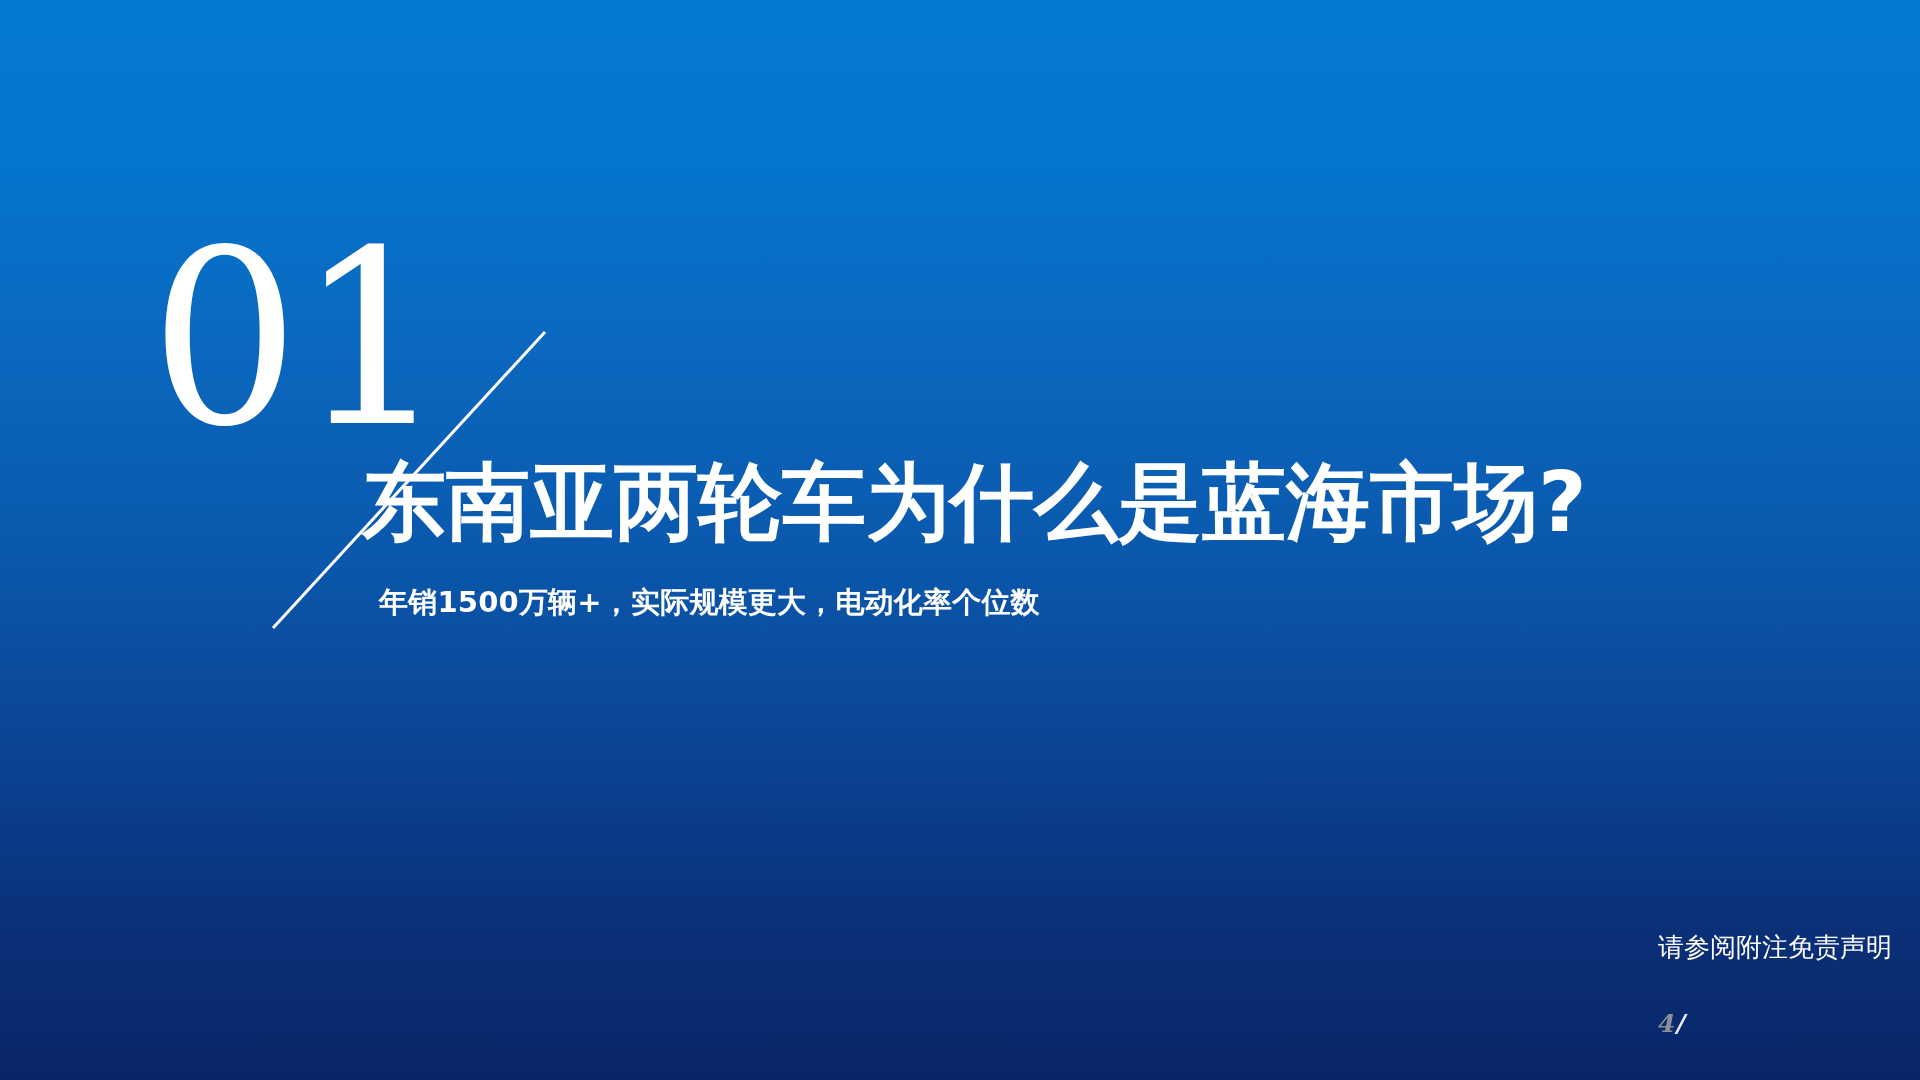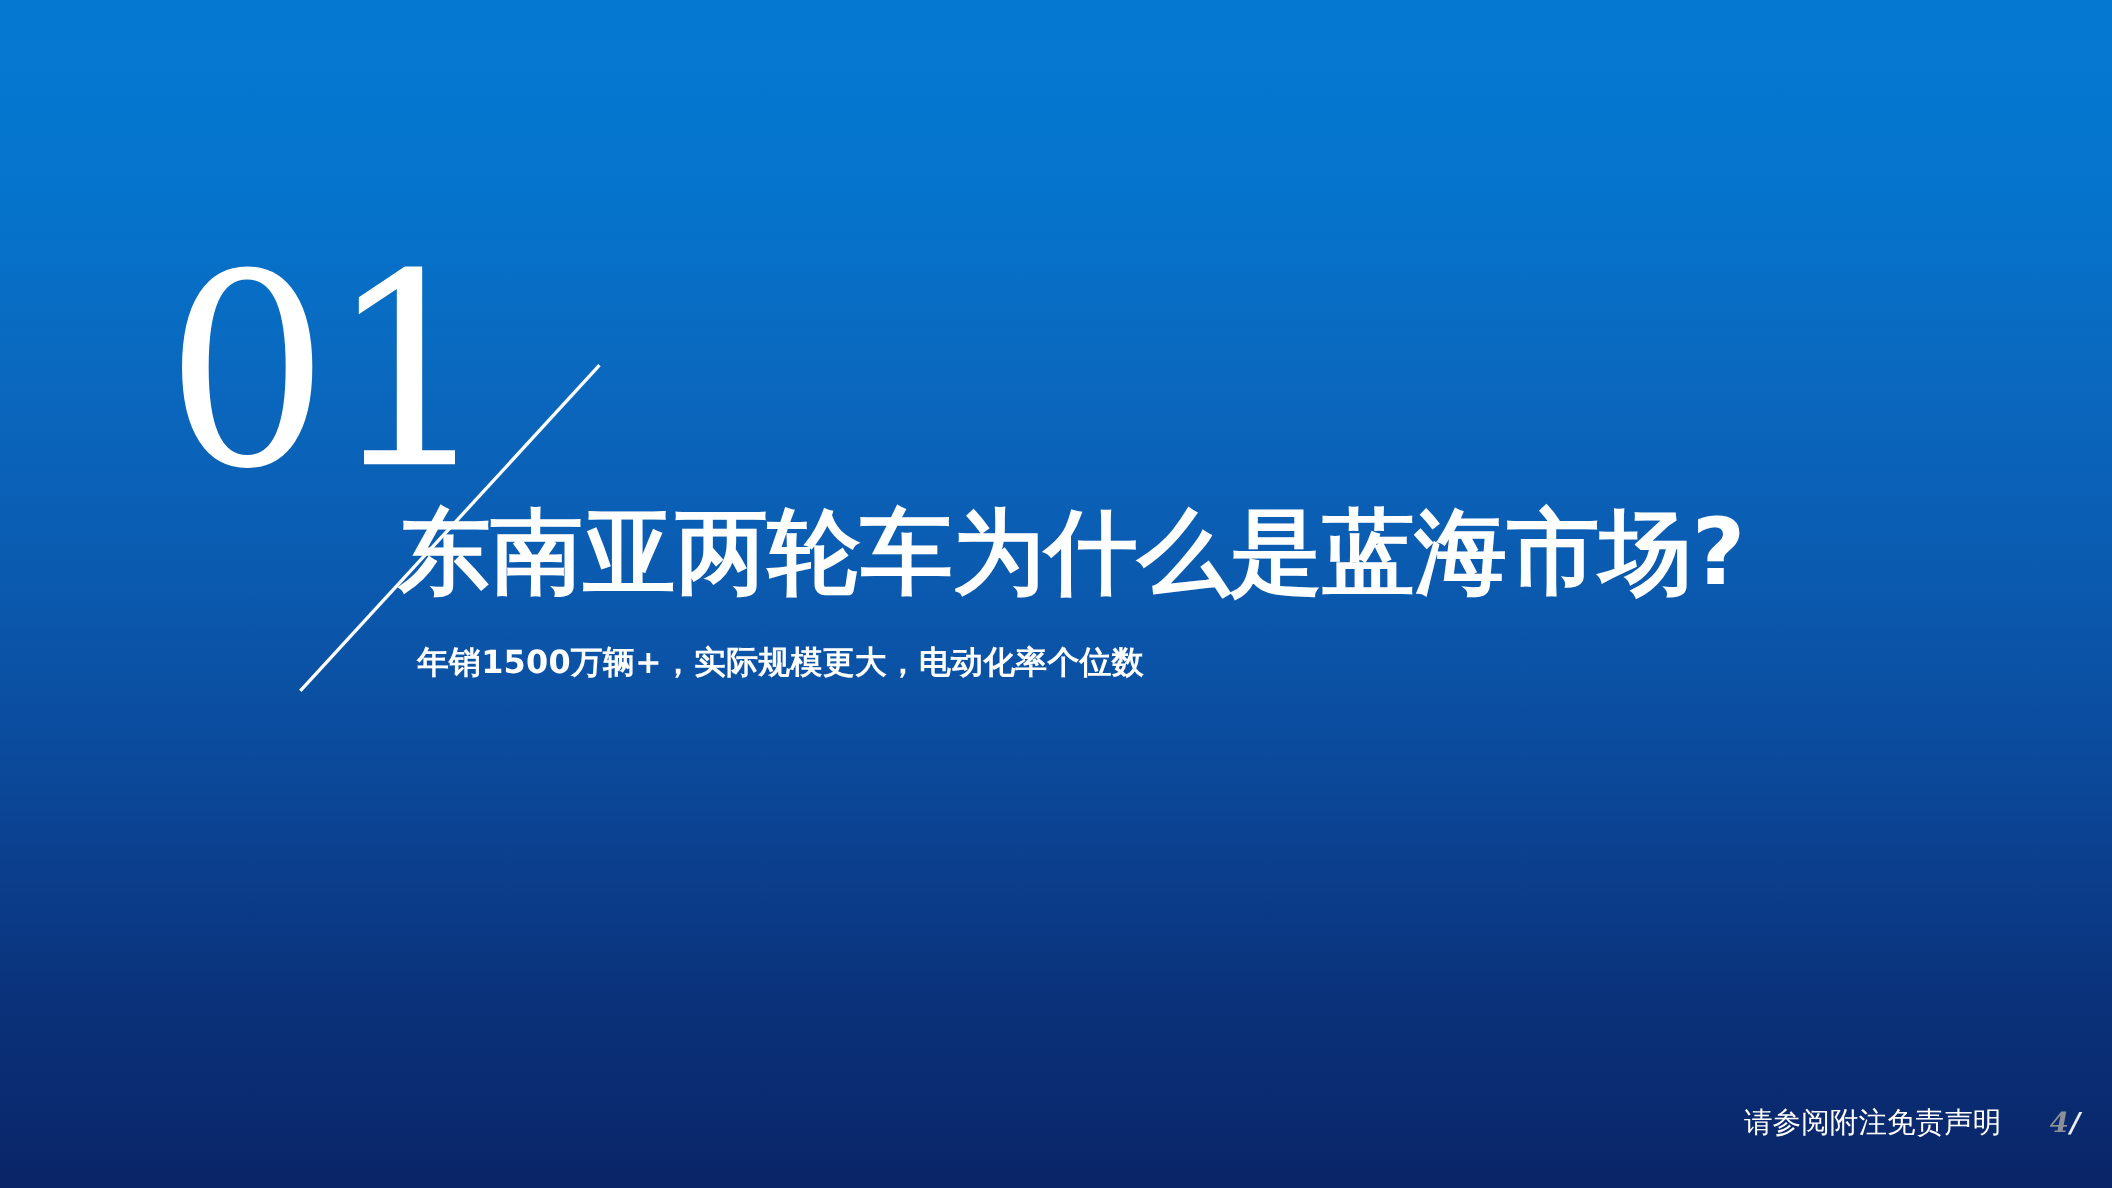--- a/index.html
+++ b/index.html
@@ -96,20 +96,21 @@
   }
 
   
   #footer {
     position: absolute;
     right: 28px;
     bottom: 42px;
     display: flex;
     align-items: baseline;
     gap: 44px;
+    flex-direction: column;
   }
 
   #disclaimer-note {
     font-family: "DejaVu Sans", "Liberation Sans", sans-serif;
     font-size: 26px;
     font-weight: 400;
     color: #ffffff;
     white-space: nowrap;
   }
 

